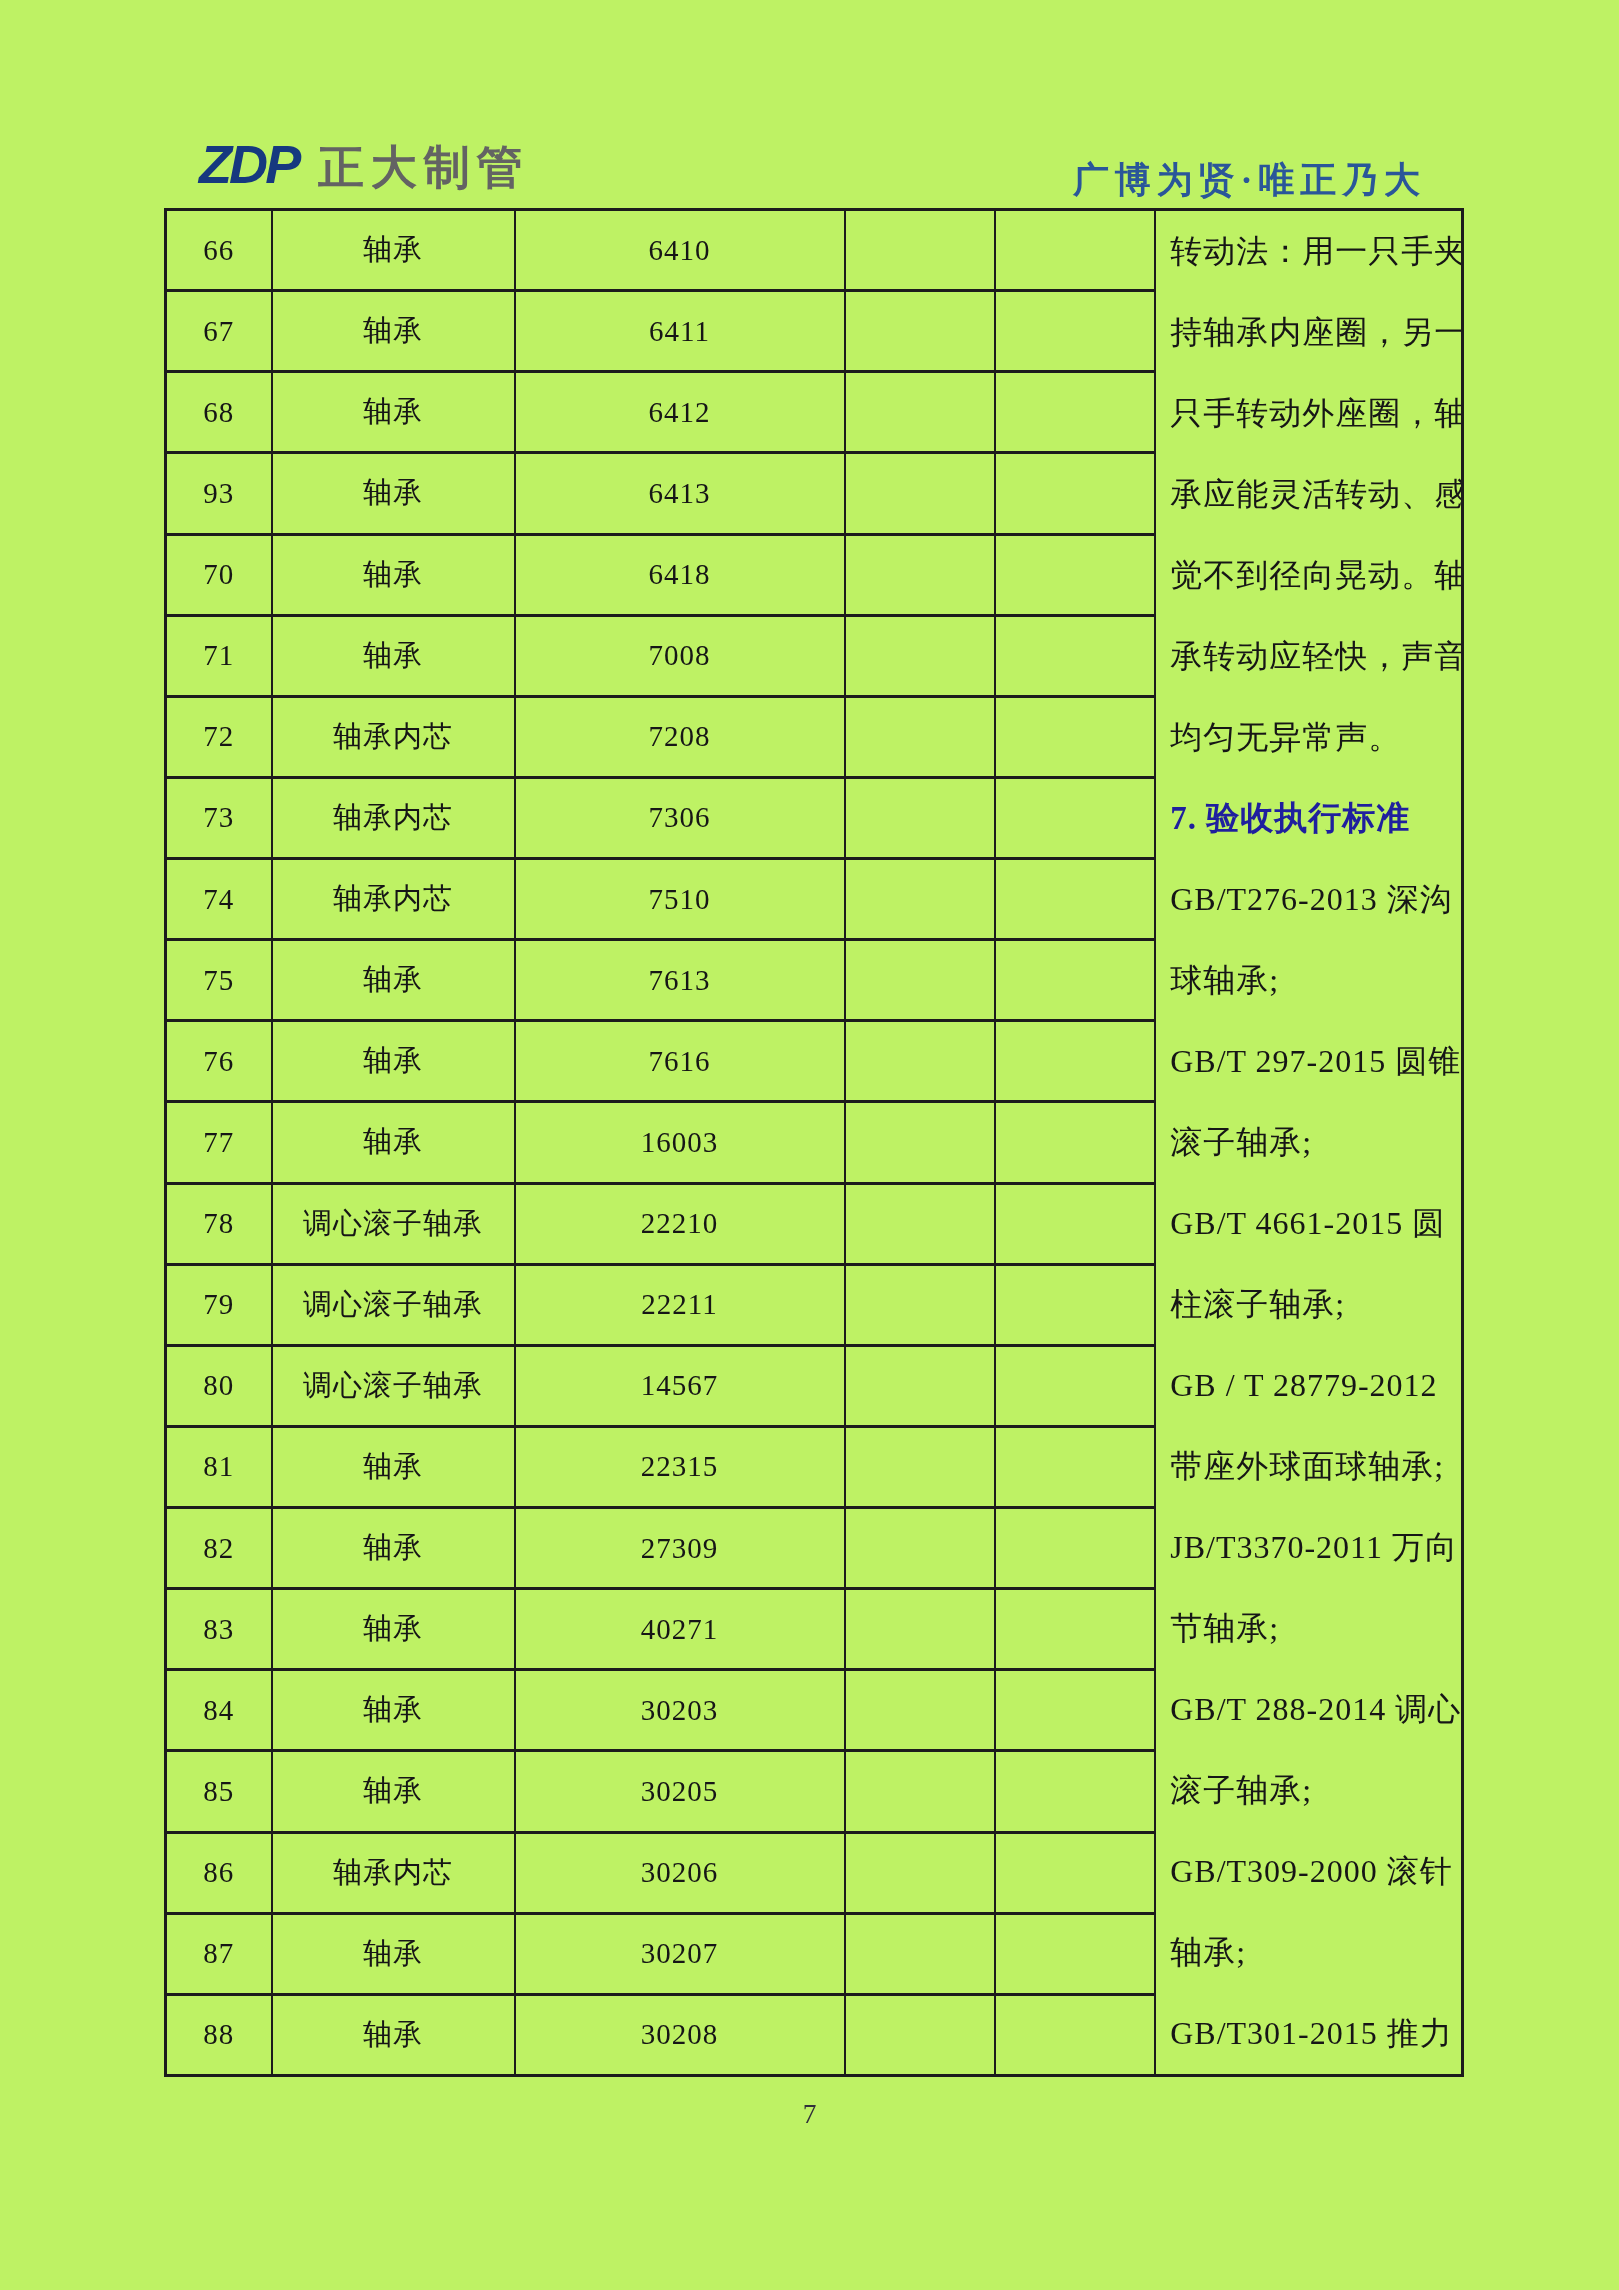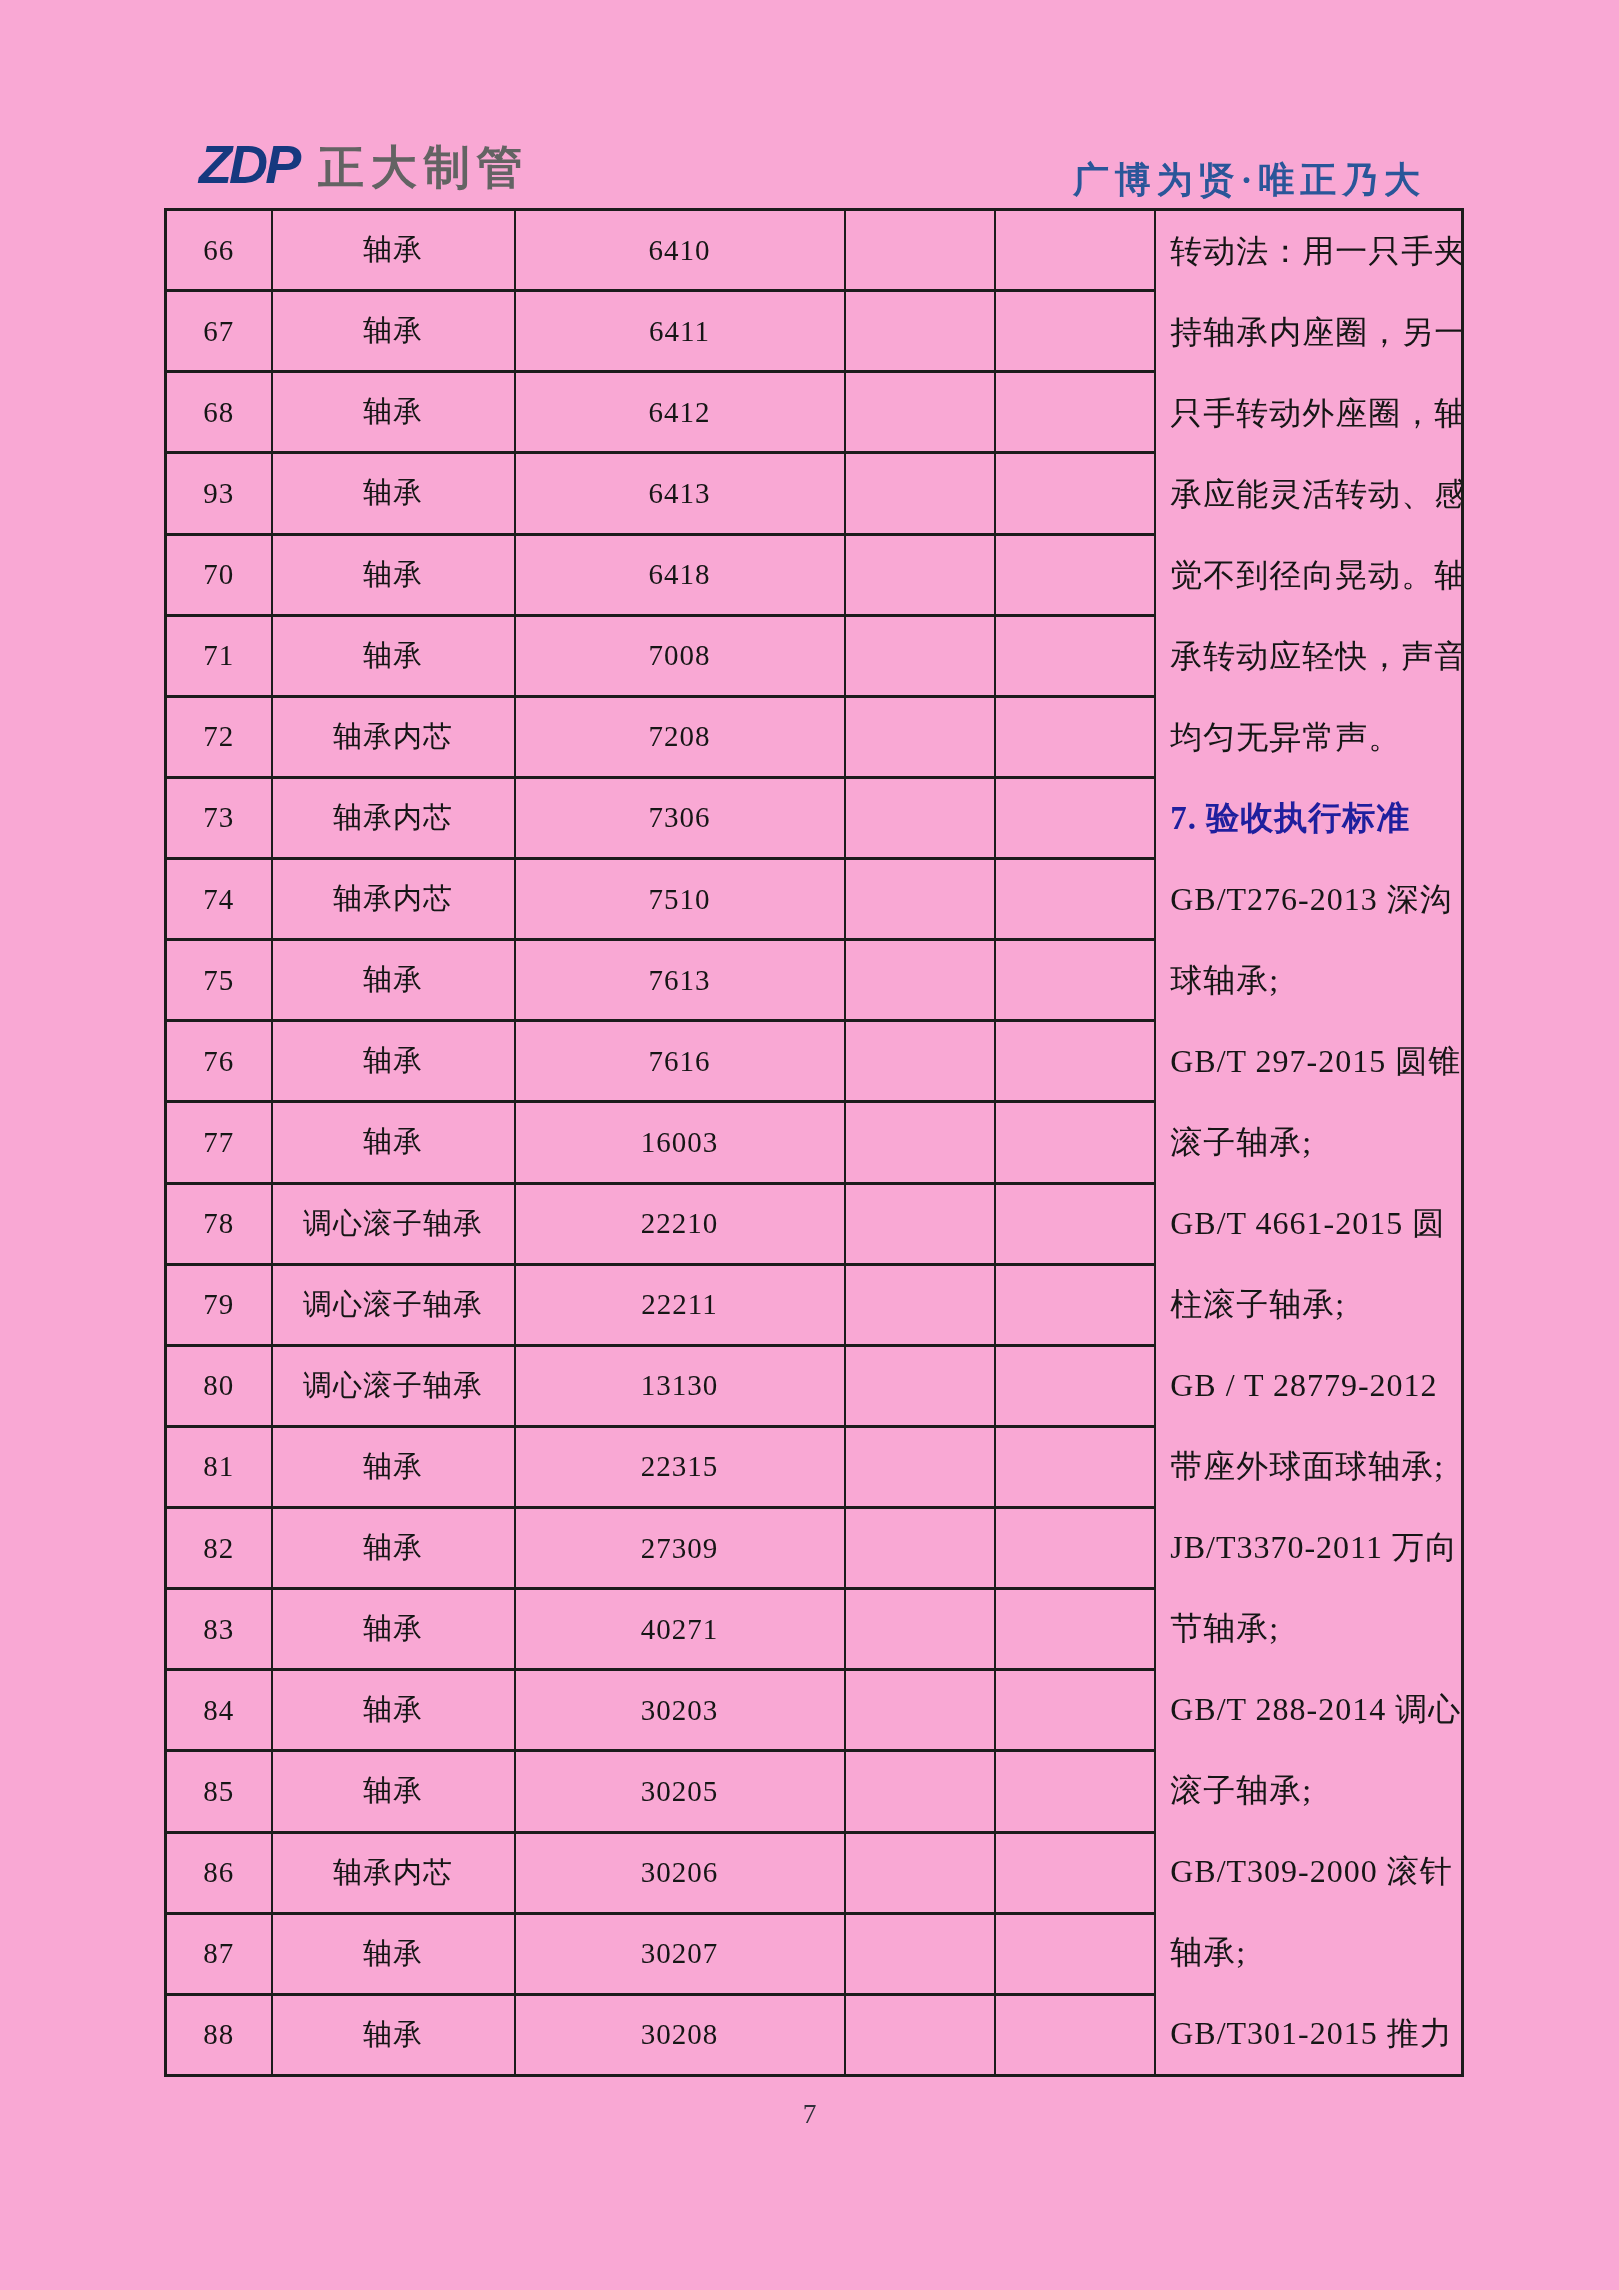--- a/index.html
+++ b/index.html
@@ -1,19 +1,19 @@
 <!DOCTYPE html>
 <html><head>
 <meta charset="utf-8">
 <style>
   html,body { margin:0; padding:0; background:#e8e8e8; }
   .page {
     position:relative;
     width:1619px; height:2291px;
-    background:#f9a8d4;
+    background:#bef264;
     overflow:hidden;
     font-family:"Liberation Serif", serif;
     color:#111111;
   }
 
   
   .logo {
     position:absolute; left:199px; top:137px;
     display:flex; align-items:baseline; gap:19.6px;
     white-space:nowrap;
@@ -218,21 +218,21 @@
         <tr>
           <td>79</td>
           <td class="cell-cn">调心滚子轴承</td>
           <td>22211</td>
           <td></td>
           <td></td>
         </tr>
         <tr>
           <td>80</td>
           <td class="cell-cn">调心滚子轴承</td>
-          <td>13130</td>
+          <td>14567</td>
           <td></td>
           <td></td>
         </tr>
         <tr>
           <td>81</td>
           <td class="cell-cn">轴承</td>
           <td>22315</td>
           <td></td>
           <td></td>
         </tr>

